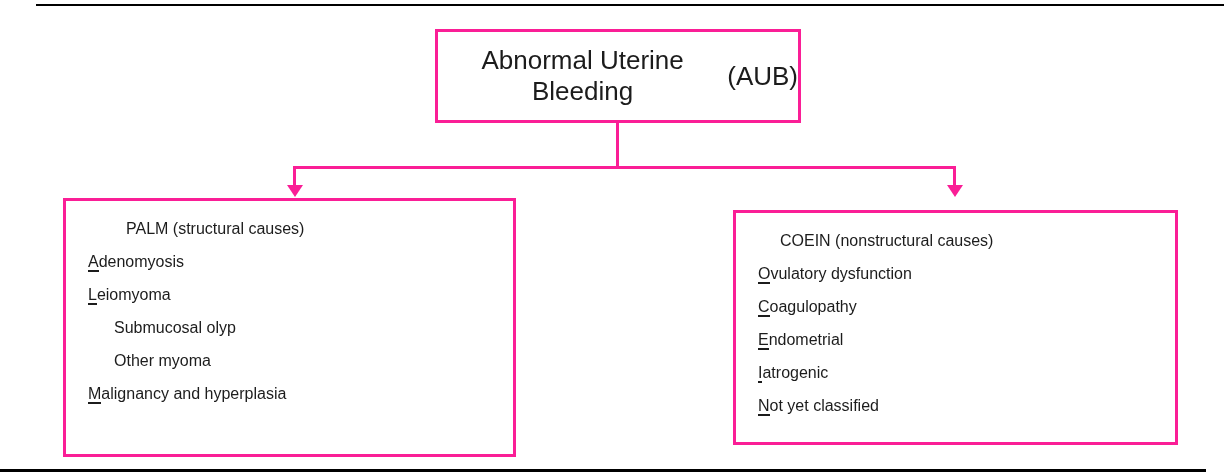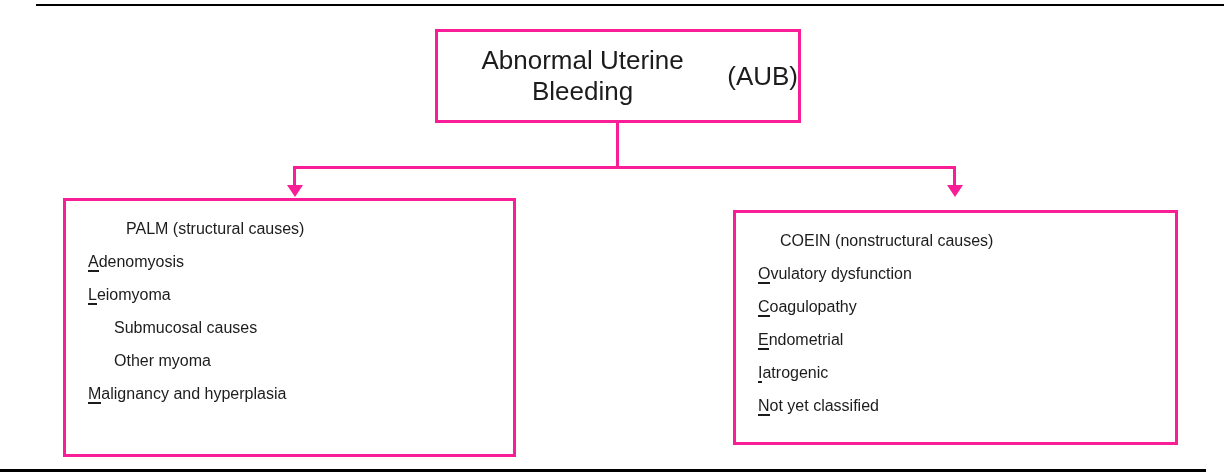--- a/index.html
+++ b/index.html
@@ -76,21 +76,21 @@
   <div class="conn conn-drop-r"></div>
   <div class="arrowhead arrow-l"></div>
   <div class="arrowhead arrow-r"></div>
 
   <div class="node node-left">
     <div class="node-body">
       <div class="heading-palm">PALM (structural causes)</div>
       <div>
           <div class="item"><span class="ul">A</span>denomyosis</div>
           <div class="item"><span class="ul">L</span>eiomyoma</div>
-          <div class="item indent">Submucosal causes</div>
+          <div class="item indent">Submucosal olyp</div>
           <div class="item indent">Other myoma</div>
           <div class="item"><span class="ul">M</span>alignancy and hyperplasia</div>
         </div>
     </div>
   </div>
 
   <div class="node node-right">
     <div class="node-body">
       <div class="heading-coein">COEIN (nonstructural causes)</div>
       <div>

